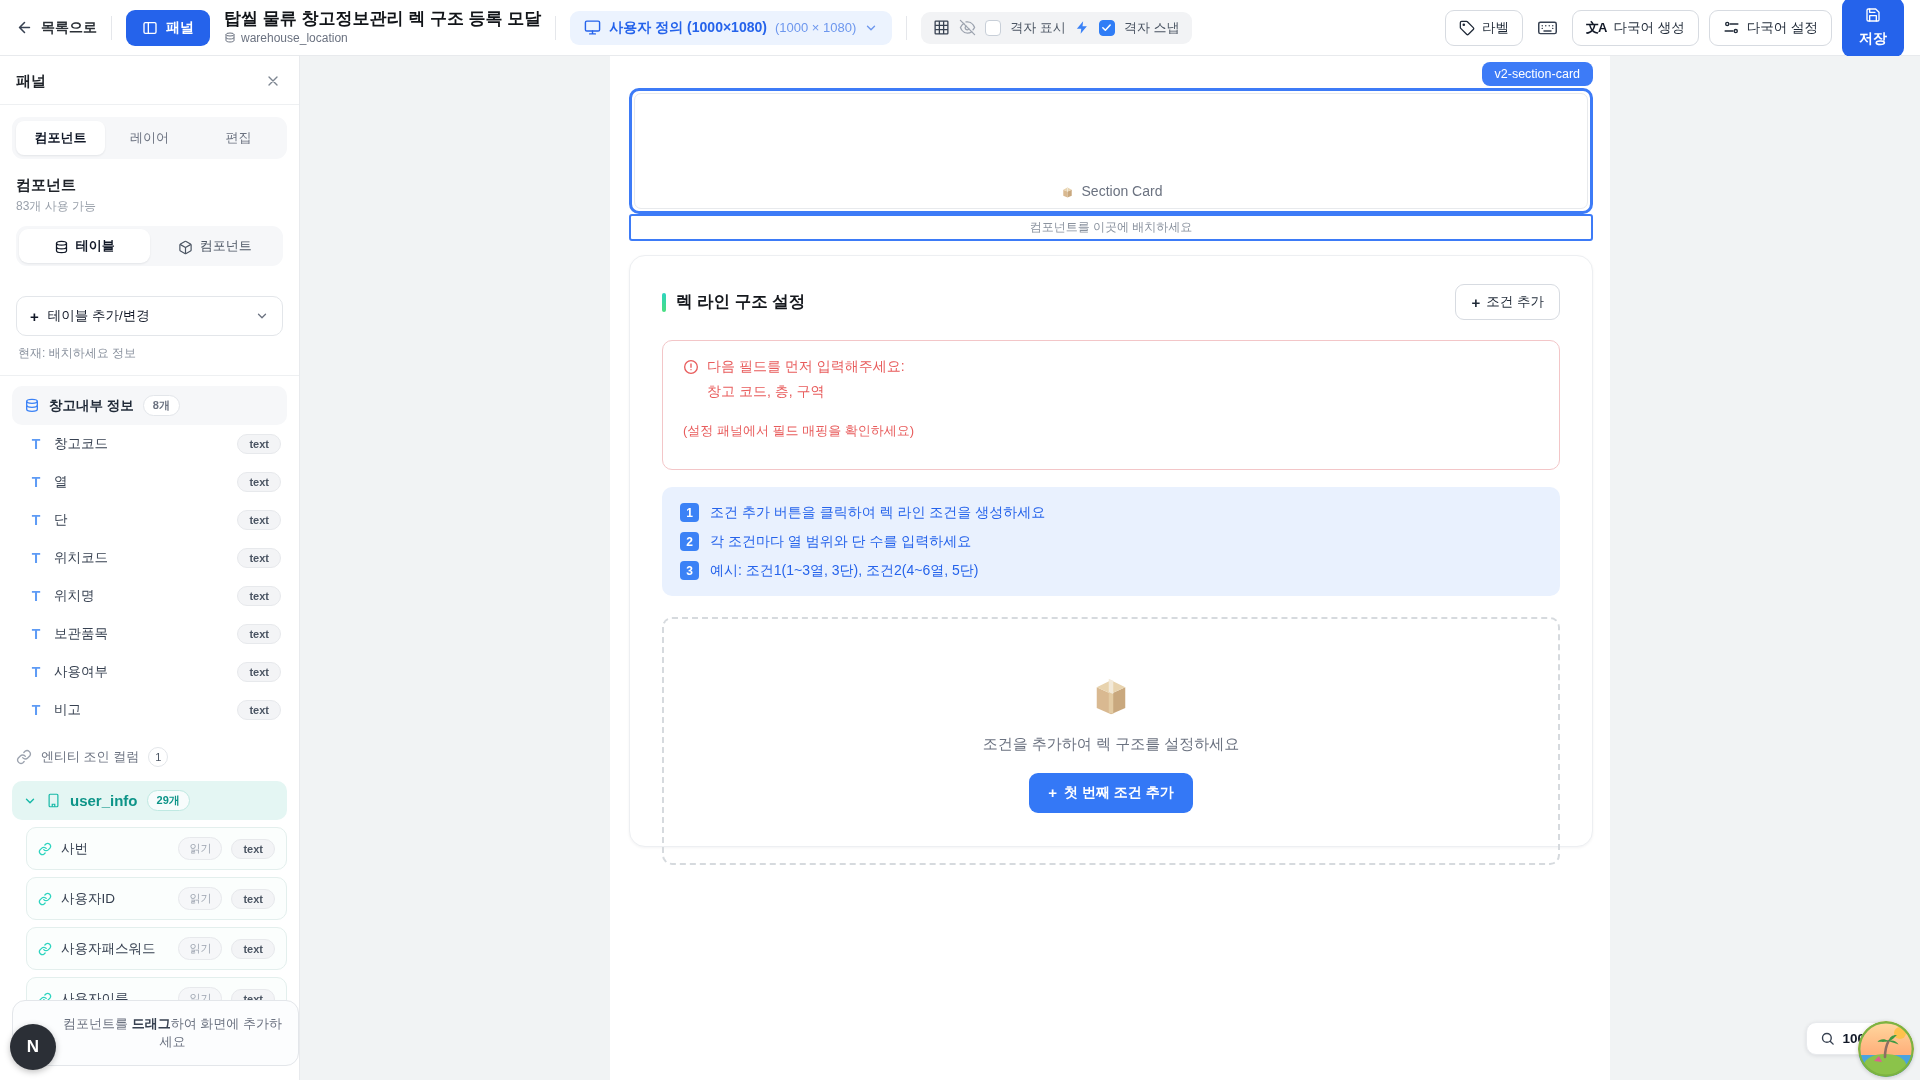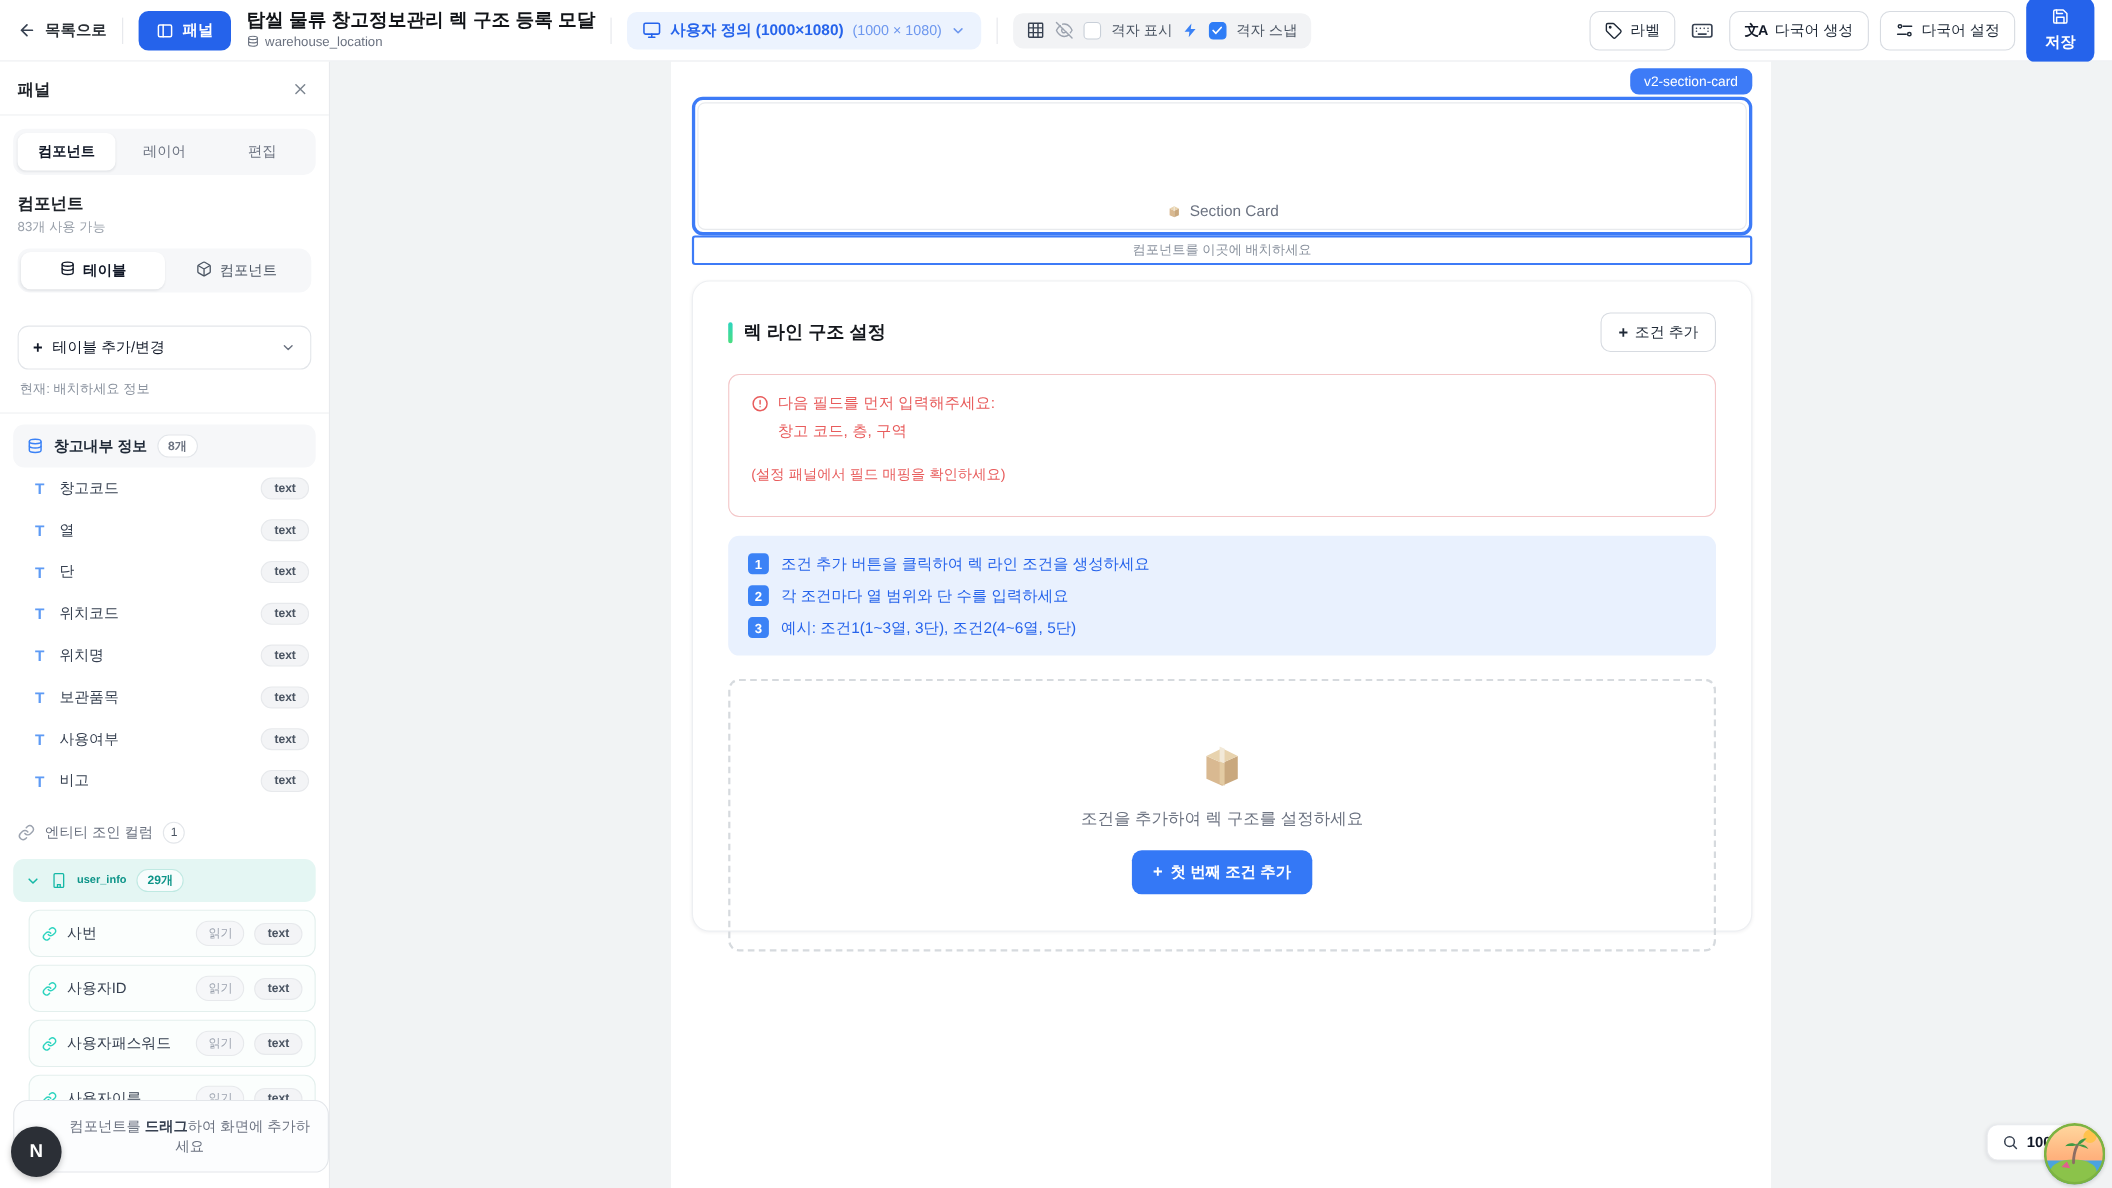--- a/index.html
+++ b/index.html
@@ -39,39 +39,39 @@
   .ptabs { margin:12px 12px 0; background:#f6f7f9; border-radius:11px; padding:4px; display:flex; }
   .ptab { flex:1; text-align:center; font-size:13px; color:#6b7280; padding:8px 0; border-radius:8px; cursor:pointer; }
   .ptab.active { background:#fff; color:#111827; font-weight:700; box-shadow:0 1px 2px rgba(16,24,40,.08); }
   .comp-head { margin:17px 16px 0; }
   .comp-head .h { font-size:15px; font-weight:700; }
   .comp-head .c { font-size:12px; color:#9aa1ab; margin-top:3px; }
   .search { margin:11px 16px 0; display:flex; align-items:center; gap:7px; border:1px solid #e3e6ea; border-radius:10px; padding:8px 11px; color:#9ca3af; }
   .search input { border:none; outline:none; flex:1; font-size:13px; font-family:inherit; color:#374151; background:transparent; }
   .search input::placeholder { color:#a0a8b1; }
   .seg { margin:11px 16px 0; background:#f6f7f9; border-radius:11px; padding:3px; display:flex; }
-  .seg-opt { flex:1; display:flex; align-items:flex-start; justify-content:center; gap:7px; padding:8px 0; font-size:13px; color:#4b5563; border-radius:9px; cursor:pointer; }
+  .seg-opt { flex:1; display:flex; align-items:flex-end; justify-content:center; gap:7px; padding:8px 0; font-size:13px; color:#4b5563; border-radius:9px; cursor:pointer; }
   .seg-opt.active { background:#fff; font-weight:700; color:#111827; box-shadow:0 1px 2px rgba(16,24,40,.08); }
   .add-table { margin:30px 16px 0; display:flex; align-items:center; gap:9px; border:1px solid #e3e6ea; background:#fff; border-radius:10px; padding:10px 13px; font-size:13.5px; font-weight:500; color:#111827; cursor:pointer; font-family:inherit; width:calc(100% - 32px); }
   .add-table .sp { flex:1; text-align:left; }
   .current-tbl { margin:9px 18px 0; font-size:12px; color:#8a929e; }
   .side-divider { margin-top:13px; border-top:1px solid #eef0f2; }
   .field-scroll { flex:1; overflow:hidden; padding:10px 12px 0; }
   .grp-head { display:flex; align-items:center; gap:9px; background:#f6f7f9; border-radius:10px; padding:9px 12px; }
   .grp-head .gn { font-size:13.5px; font-weight:700; color:#1f2937; }
   .badge-pill { background:#fff; border:1px solid #e3e6ea; border-radius:999px; padding:2px 9px; font-size:11px; color:#6b7280; font-weight:600; }
   .frow { display:flex; align-items:center; gap:10px; padding:9px 6px 9px 16px; }
   .ticon { width:16px; text-align:center; font-size:14px; font-weight:800; color:#5e9bf5; flex:none; }
   .frow .fn { font-size:13.5px; color:#374151; flex:1; }
   .type-pill { background:#f3f4f6; border:1px solid #e7e9ec; border-radius:999px; padding:3px 11px; font-size:11px; font-weight:700; color:#4b5563; }
   .join-head { display:flex; align-items:center; gap:9px; margin-top:12px; padding:6px 4px; color:#8a929e; }
   .join-head .jl { font-size:13px; color:#6b7280; flex:none; }
   .cnt-circle { min-width:20px; height:20px; border:1px solid #e3e6ea; border-radius:999px; display:flex; align-items:center; justify-content:center; font-size:11px; color:#4b5563; padding:0 4px; }
   .uinfo { margin-top:8px; display:flex; align-items:center; gap:9px; background:#e4f6f3; border-radius:10px; padding:9px 11px; cursor:pointer; }
-  .uinfo .un { font-size:10px; font-weight:700; color:#0d9488; }
+  .uinfo .un { font-size:15px; font-weight:700; color:#0d9488; }
   .badge-teal { background:#ffffffb3; border:1px solid #bfe9e2; border-radius:999px; padding:2px 9px; font-size:11px; color:#0d9488; font-weight:600; }
   .jcard { margin:7px 0 0 14px; display:flex; align-items:center; gap:9px; border:1px solid #e3efed; background:#fbfefd; border-radius:10px; padding:9px 11px; }
   .jcard .jn { font-size:13.5px; color:#374151; flex:1; }
   .mode-pill { background:#f6f7f9; border:1px solid #e7e9ec; border-radius:999px; padding:3px 10px; font-size:11px; color:#9ca3af; }
   .drag-hint { position:absolute; left:12px; right:0; bottom:14px; background:#fcfdfe; border:1px solid #e3e6ea; border-radius:13px; padding:14px 10px 14px 44px; text-align:center; font-size:13px; color:#6b7280; }
   .drag-hint b { color:#374151; }
   .n-cursor { position:absolute; left:10px; bottom:10px; width:46px; height:46px; border-radius:50%; background:#2b2f36; color:#fff; display:flex; align-items:center; justify-content:center; font-size:17px; font-weight:600; box-shadow:0 2px 6px rgba(0,0,0,.25); z-index:3; }
 
   
   .canvas { flex:1; position:relative; background:#f1f3f4; overflow:hidden; }

